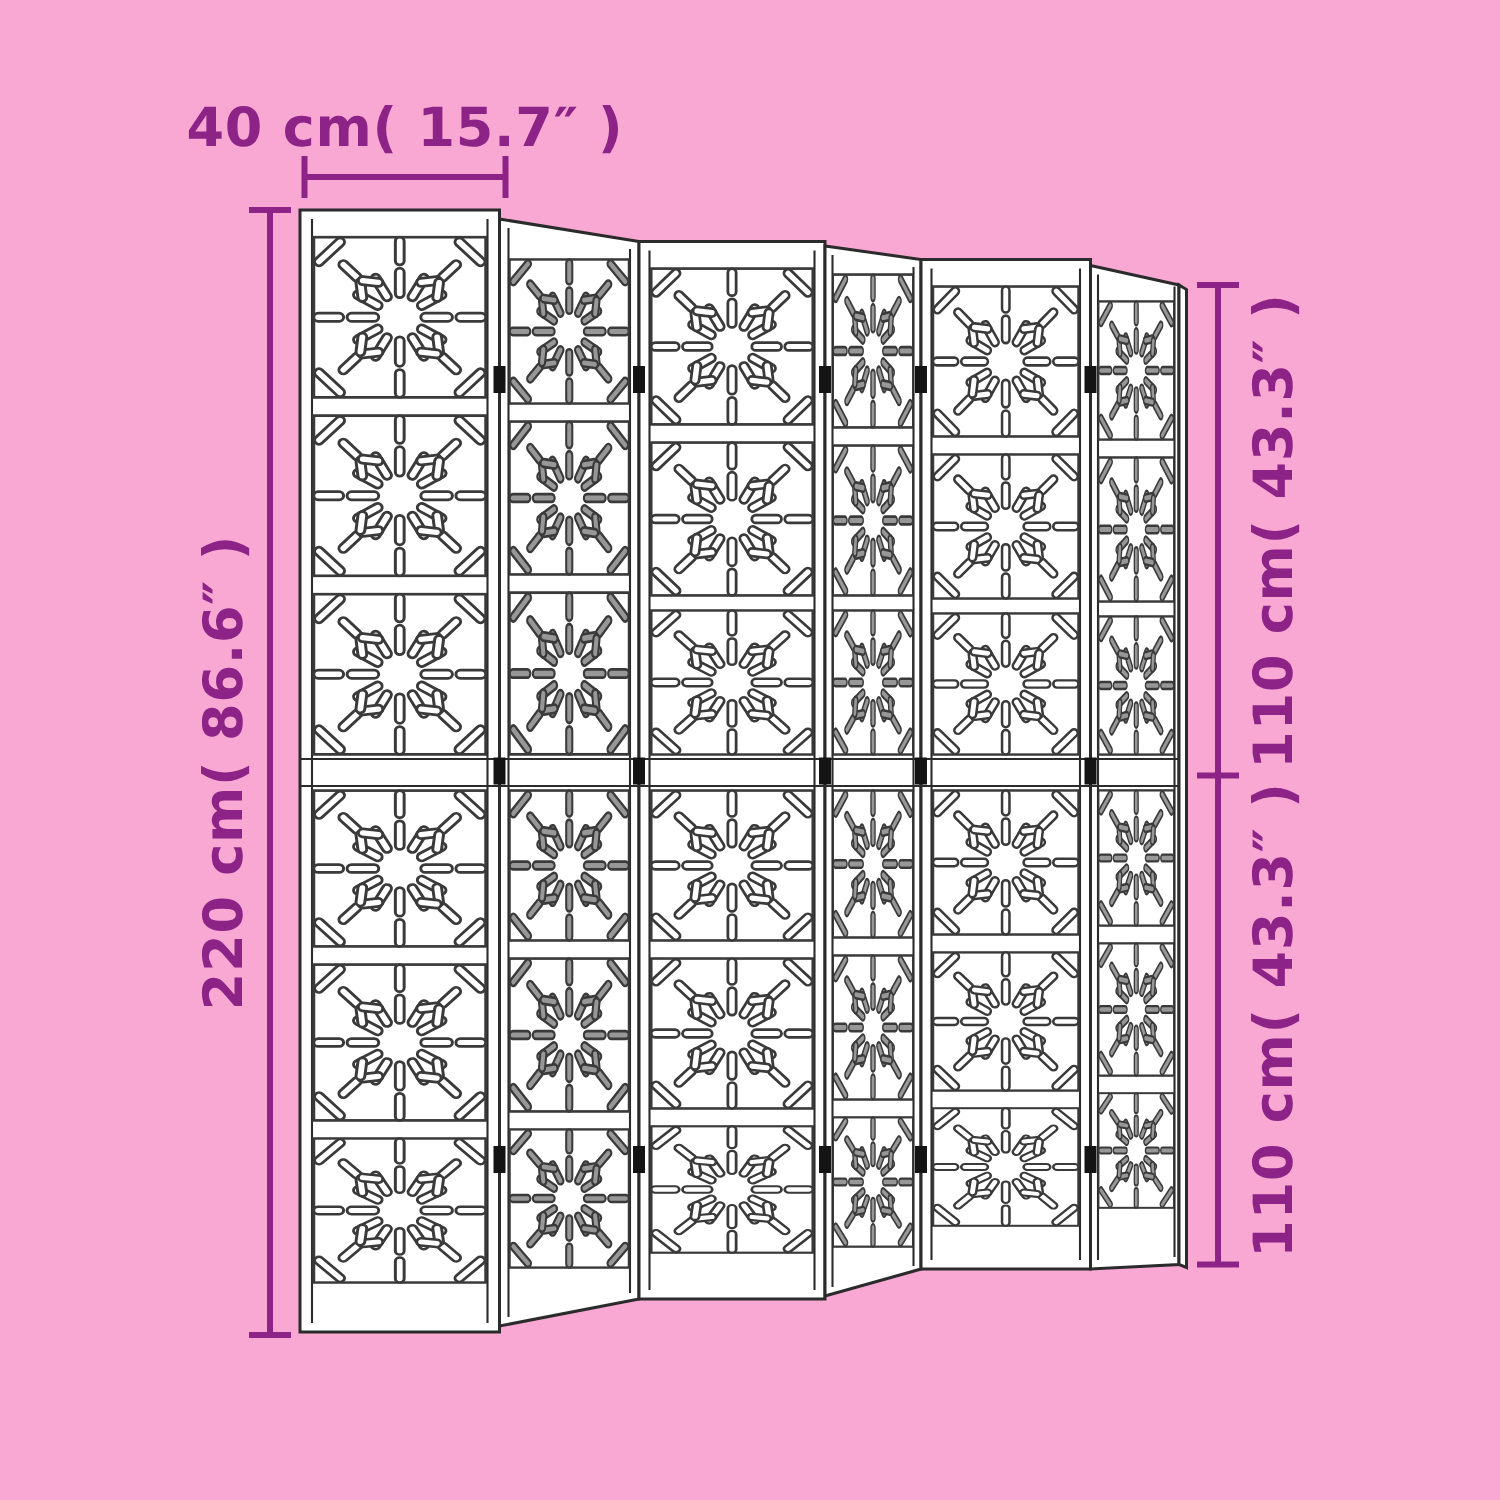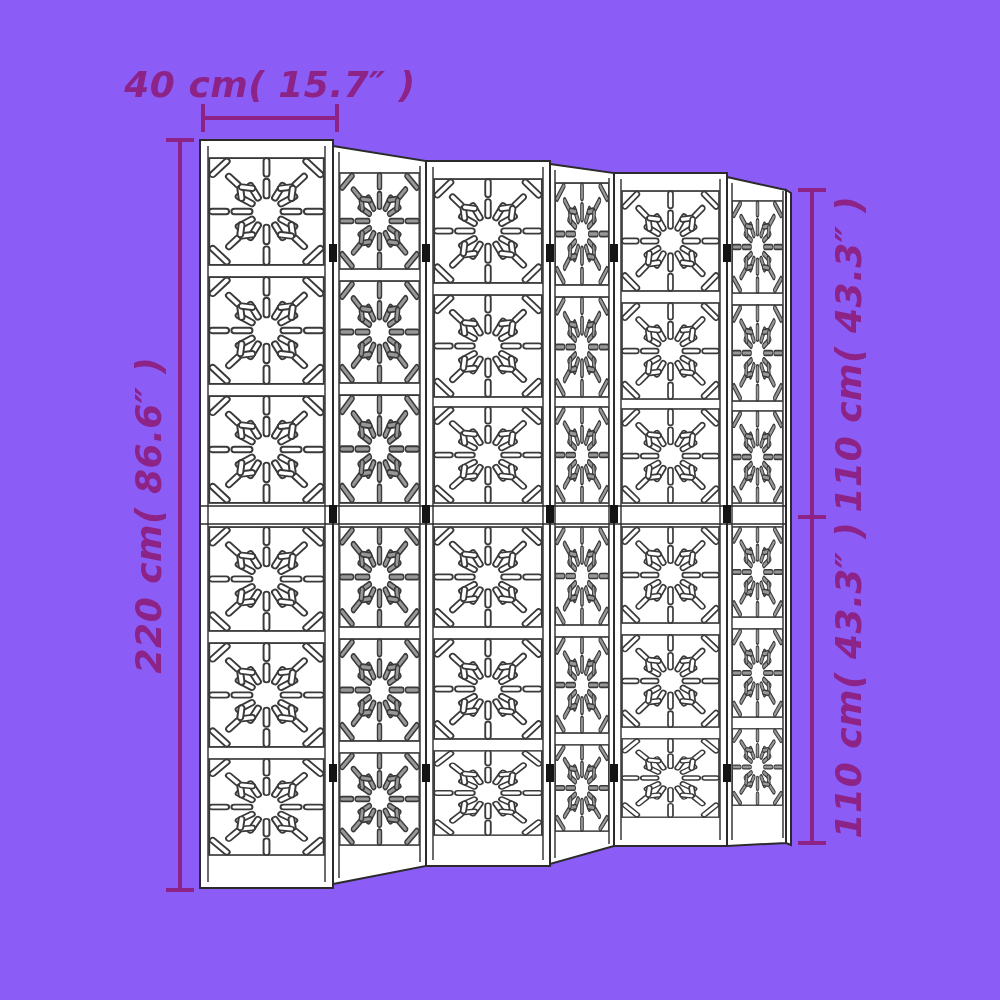--- a/index.html
+++ b/index.html
@@ -1,17 +1,17 @@
 <!DOCTYPE html>
 <html><head>
 <meta charset="utf-8">
 <style>
   html,body{margin:0;padding:0;background:#ffffff;}
-  .stage{position:relative;width:1000px;height:1000px;background:#8b5cf6;overflow:hidden;
-         font-family:"DejaVu Sans","Liberation Sans",sans-serif;font-style:italic;}
+  .stage{position:relative;width:1000px;height:1000px;background:#f9a8d4;overflow:hidden;
+         font-family:"DejaVu Sans","Liberation Sans",sans-serif;}
   svg{display:block;}
   .dim-line{stroke-width:4;fill:none;}
   .dim-text{font-size:36px;font-weight:bold;letter-spacing:0.5px;}
   .frame{stroke:#2b2b2b;stroke-width:2;fill:#ffffff;}
   .thin{stroke:#2b2b2b;stroke-width:1.4;fill:none;}
   .tF{fill:#ffffff;}
   .tA{fill:#979797;}
   .hinge{fill:#141414;stroke:none;}
 </style>
 </head>

